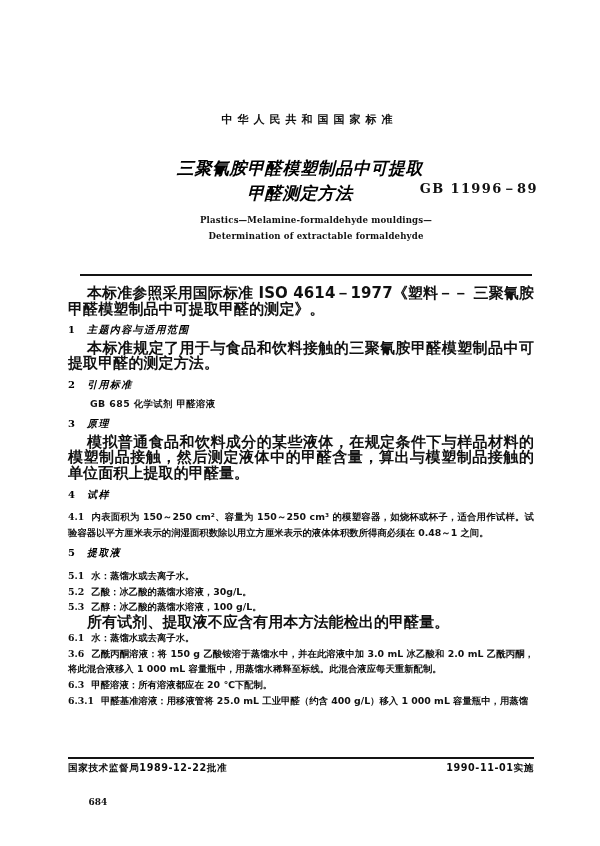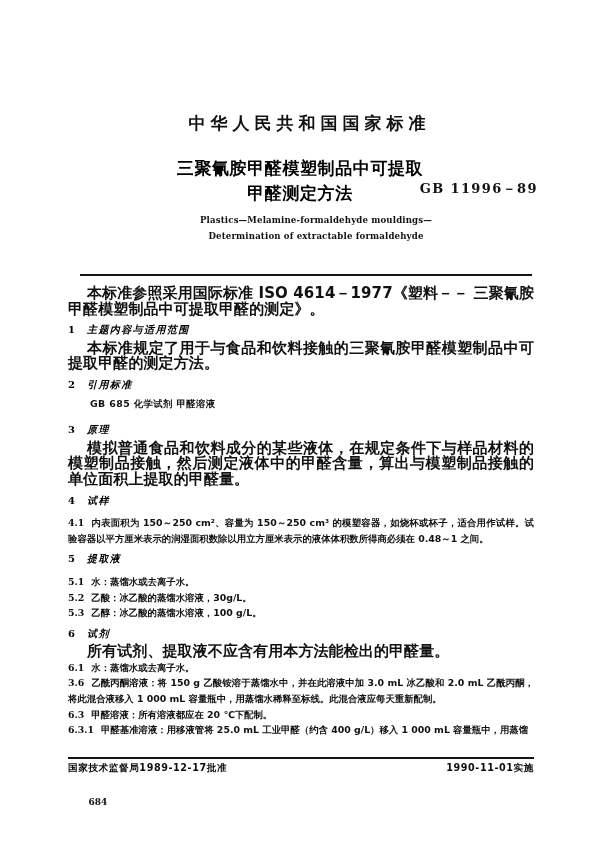--- a/index.html
+++ b/index.html
@@ -27,41 +27,42 @@
   
   .masthead {
     position: absolute;
     left: 0;
     top: 112px;
     width: 600px;
     text-align: center;
   }
   .national-standard-line {
     font-family: "DejaVu Sans", sans-serif;
-    font-size: 17px;
+    font-size: 11px;
     font-weight: 700;
     letter-spacing: 5px;
     color: #111;
     text-indent: 5px;
     padding-left: 14px;
   }
 
   .doc-title {
     position: absolute;
     left: 0;
     top: 156px;
     width: 600px;
     text-align: center;
   }
   .doc-title .line {
     font-size: 17px;
     font-weight: 700;
     letter-spacing: 0.6px;
     line-height: 25px;
     color: #000;
+    font-style: italic;
   }
 
   .std-number {
     position: absolute;
     right: 62px;
     top: 180px;
     font-family: "DejaVu Serif", serif;
     font-size: 13px;
     font-weight: 700;
     letter-spacing: 1.4px;
@@ -150,21 +151,21 @@
     font-family: "DejaVu Serif", serif;
     font-weight: 600;
     margin-right: 7px;
   }
 
   .ref-item {
     font-size: 9.4px;
     line-height: 15.6px;
     font-weight: 600;
     color: #111;
-    margin: 3px 0 11px 0;
+    margin: 3px 0 5px 0;
     padding-left: 22px;
     letter-spacing: 0.4px;
   }
 
   .gap-sm { height: 4px; }
 
   .clip-row {
     width: 466px;
     overflow: hidden;
     white-space: nowrap;
@@ -248,33 +249,30 @@
     <p class="clause"><span class="cnum">4.1</span><span>内表面积为 150～250 cm²、容量为 150～250 cm³ 的模塑容器，如烧杯或杯子，适合用作试样。试验容器以平方厘米表示的润湿面积数除以用立方厘米表示的液体体积数所得商必须在 0.48～1 之间。</span></p>
 
     <div class="sec-head">
       <span class="num">5</span><span class="txt">提取液</span>
     </div>
     <div class="gap-sm"></div>
     <p class="clause"><span class="cnum">5.1</span><span>水：蒸馏水或去离子水。</span></p>
     <p class="clause"><span class="cnum">5.2</span><span>乙酸：冰乙酸的蒸馏水溶液，30g/L。</span></p>
     <p class="clause"><span class="cnum">5.3</span><span>乙醇：冰乙酸的蒸馏水溶液，100 g/L。</span></p>
 
-    <div class="sec-head">
-      <span class="num">6</span><span class="txt">试剂</span>
-    </div>
     <p class="para indent">所有试剂、提取液不应含有用本方法能检出的甲醛量。</p>
     <p class="clause"><span class="cnum">6.1</span><span>水：蒸馏水或去离子水。</span></p>
     <p class="clause"><span class="cnum">3.6</span><span>乙酰丙酮溶液：将 150 g 乙酸铵溶于蒸馏水中，并在此溶液中加 3.0 mL 冰乙酸和 2.0 mL 乙酰丙酮，将此混合液移入 1 000 mL 容量瓶中，用蒸馏水稀释至标线。此混合液应每天重新配制。</span></p>
     <p class="clause"><span class="cnum">6.3</span><span>甲醛溶液：所有溶液都应在 20 ℃下配制。</span></p>
     <p class="clause clip-row"><span class="cnum">6.3.1</span><span>甲醛基准溶液：用移液管将 25.0 mL 工业甲醛（约含 400 g/L）移入 1 000 mL 容量瓶中，用蒸馏</span></p>
 
   </div>
 
   <div class="rule-bottom"></div>
 
   <div class="footer">
-    <div class="footer-left">国家技术监督局1989-12-17批准</div>
+    <div class="footer-left">国家技术监督局1989-12-22批准</div>
     <div class="footer-right">1990-11-01实施</div>
   </div>
 
   <div class="page-number">684</div>
 
 </div>
 
 </body></html>

